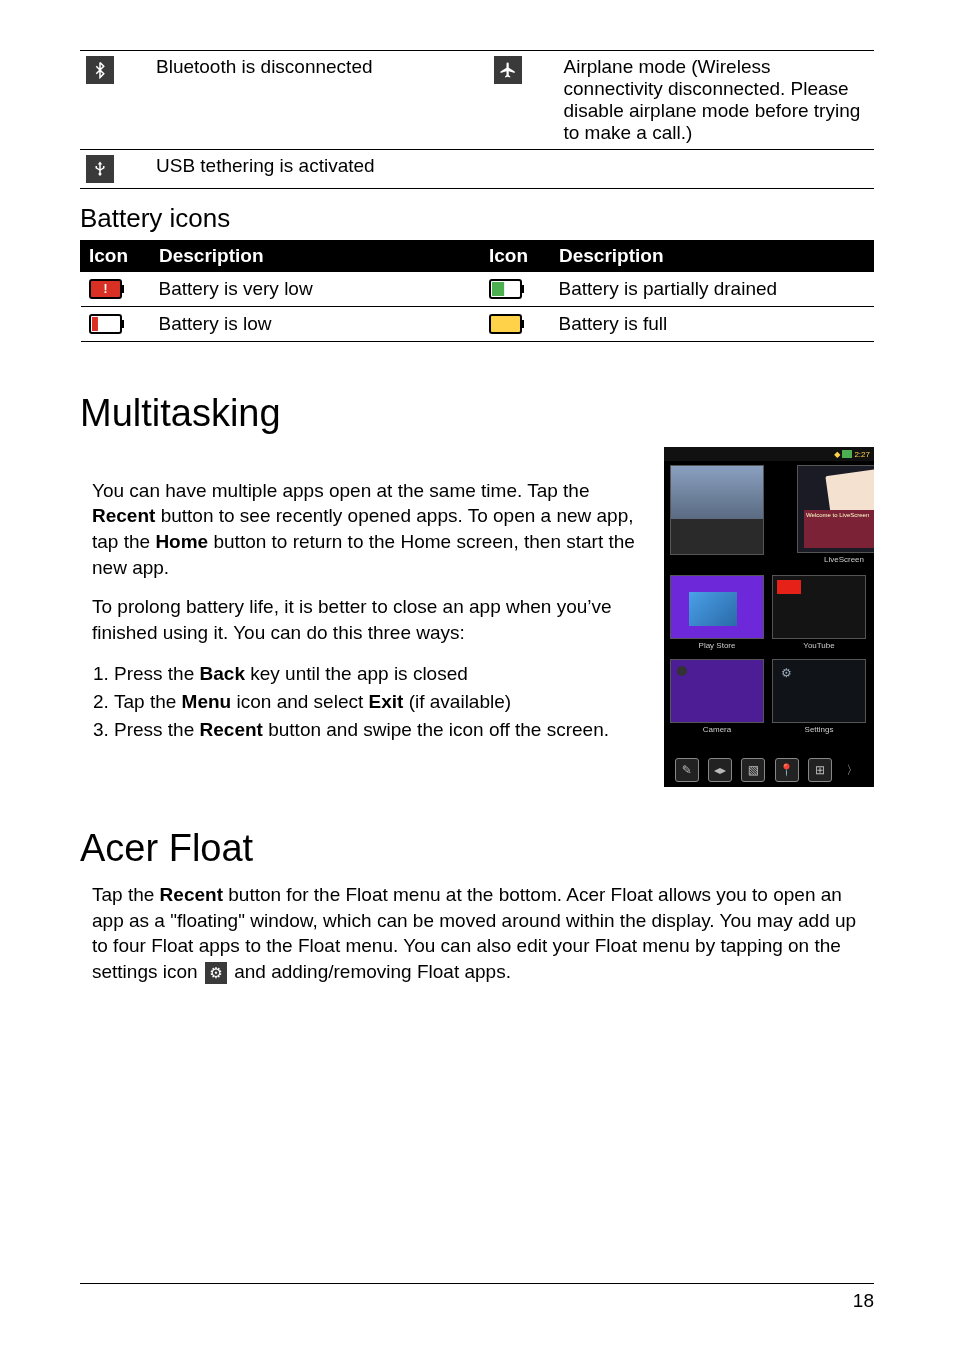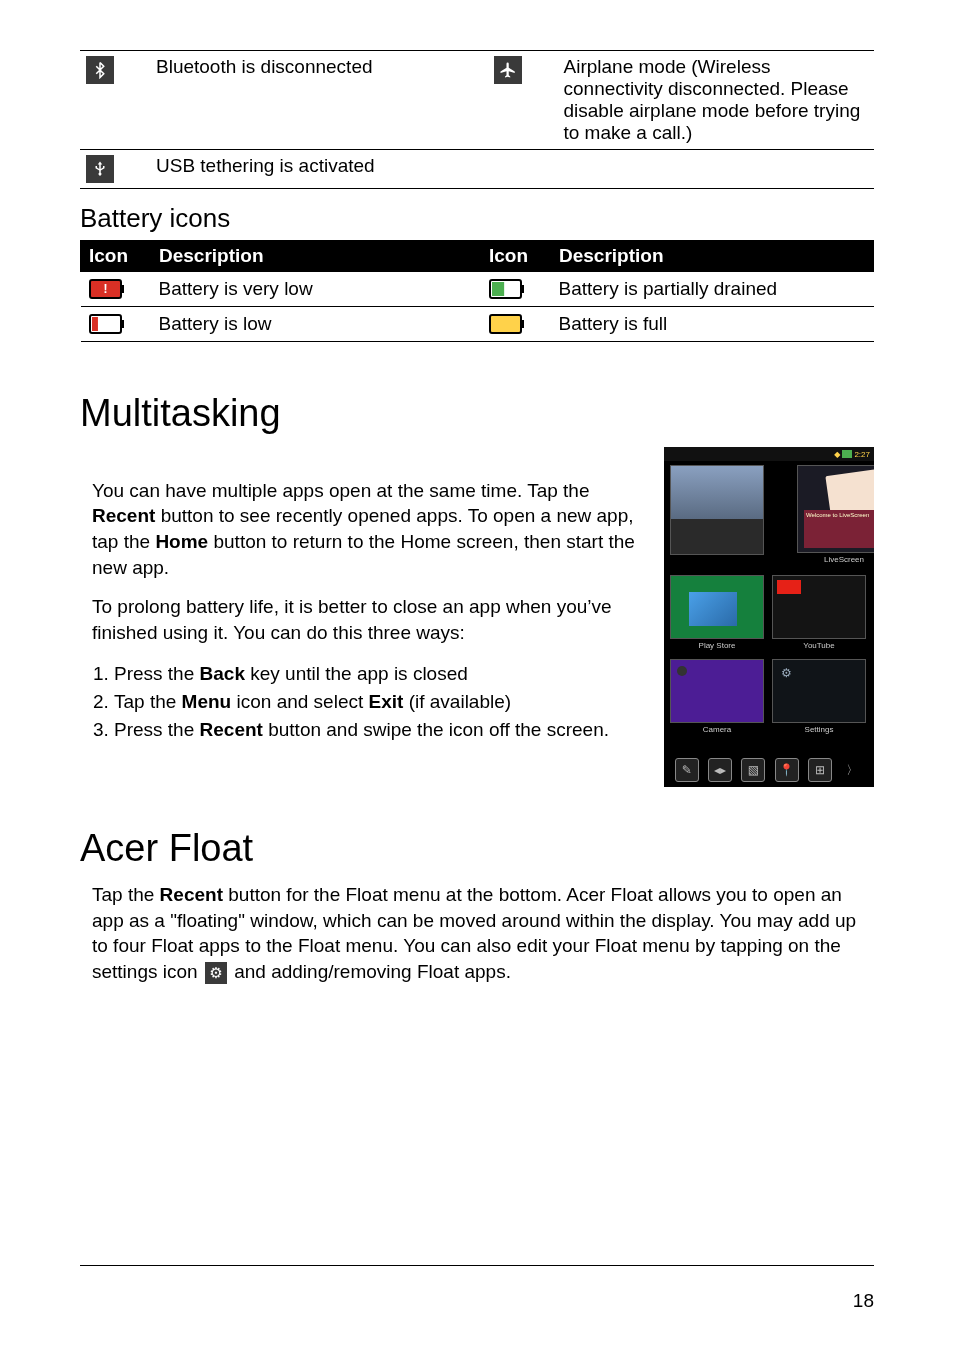--- a/index.html
+++ b/index.html
@@ -205,21 +205,21 @@
     margin: 0 2px;
   }
 
   
   .page-footer {
     position: absolute;
     bottom: 40px;
     left: 80px;
     right: 80px;
     border-top: 1px solid #000;
-    padding-top: 24px;
+    padding-top: 6px;
     text-align: right;
     font-size: 19px;
   }
 </style>
 </head>
 <body>
 
 <div class="page">
 
   <div class="top-rows">
@@ -344,21 +344,21 @@
         </div>
 
         <div class="tile sky" style="left:6px; top:18px; width:94px; height:90px;"></div>
 
         <div class="tile" style="left:108px; top:18px; width:94px; height:88px; background:#1b1b25;margin-left:25px;">
           <div class="card" style="left:30px; top:6px; width:58px; height:42px; transform:rotate(-8deg); background:#f5e1d0;"></div>
           <div style="position:absolute; left:6px; bottom:4px; right:6px; height:34px; background:#7b2236; font-size:6px; color:#ffc; padding:2px;">Welcome to LiveScreen</div>
           <div class="tile-label">LiveScreen</div>
         </div>
 
-        <div class="tile" style="left:6px; top:128px; width:94px; height:64px; background:#15803d;">
+        <div class="tile" style="left:6px; top:128px; width:94px; height:64px; background:#6d28d9;">
           <div style="position:absolute; left:18px; top:16px; width:48px; height:34px; background:linear-gradient(135deg,#4aa0e8,#2a6aa8);"></div>
           <div class="tile-label">Play Store</div>
         </div>
 
         <div class="tile" style="left:108px; top:128px; width:94px; height:64px; background:#141414;">
           <div style="position:absolute; left:4px; top:4px; width:24px; height:14px; background:#e62117;"></div>
           <div class="tile-label">YouTube</div>
         </div>
 
         <div class="tile" style="left:6px; top:212px; width:94px; height:64px; background:#4c1d95;">

